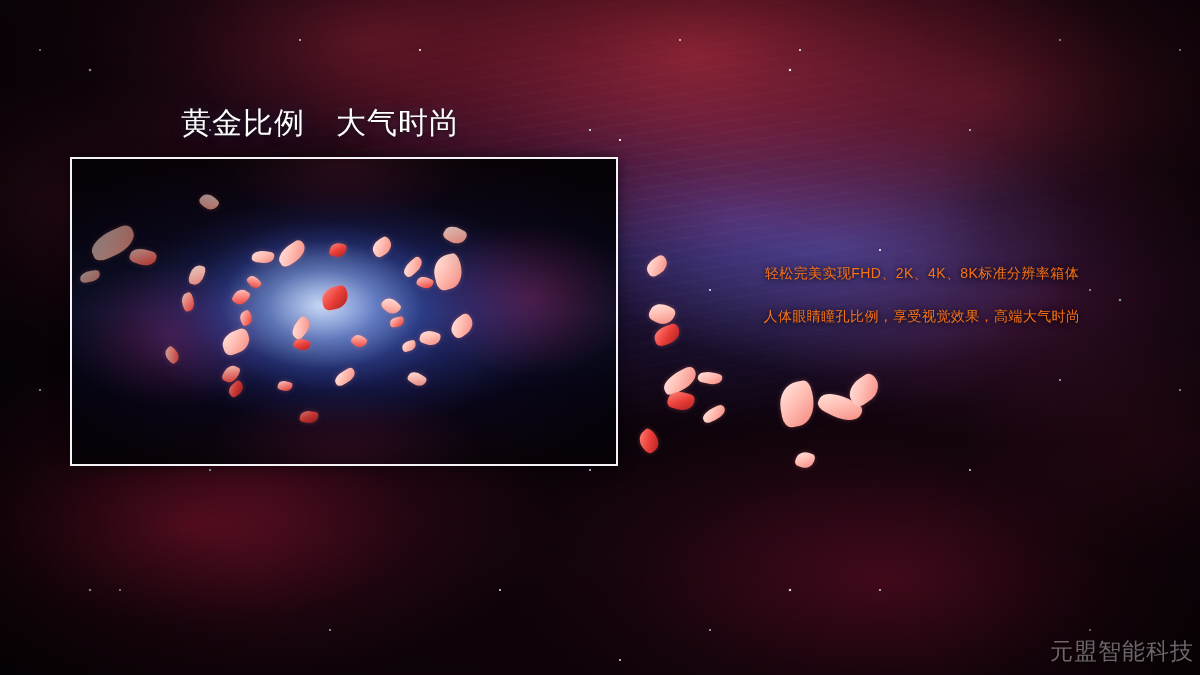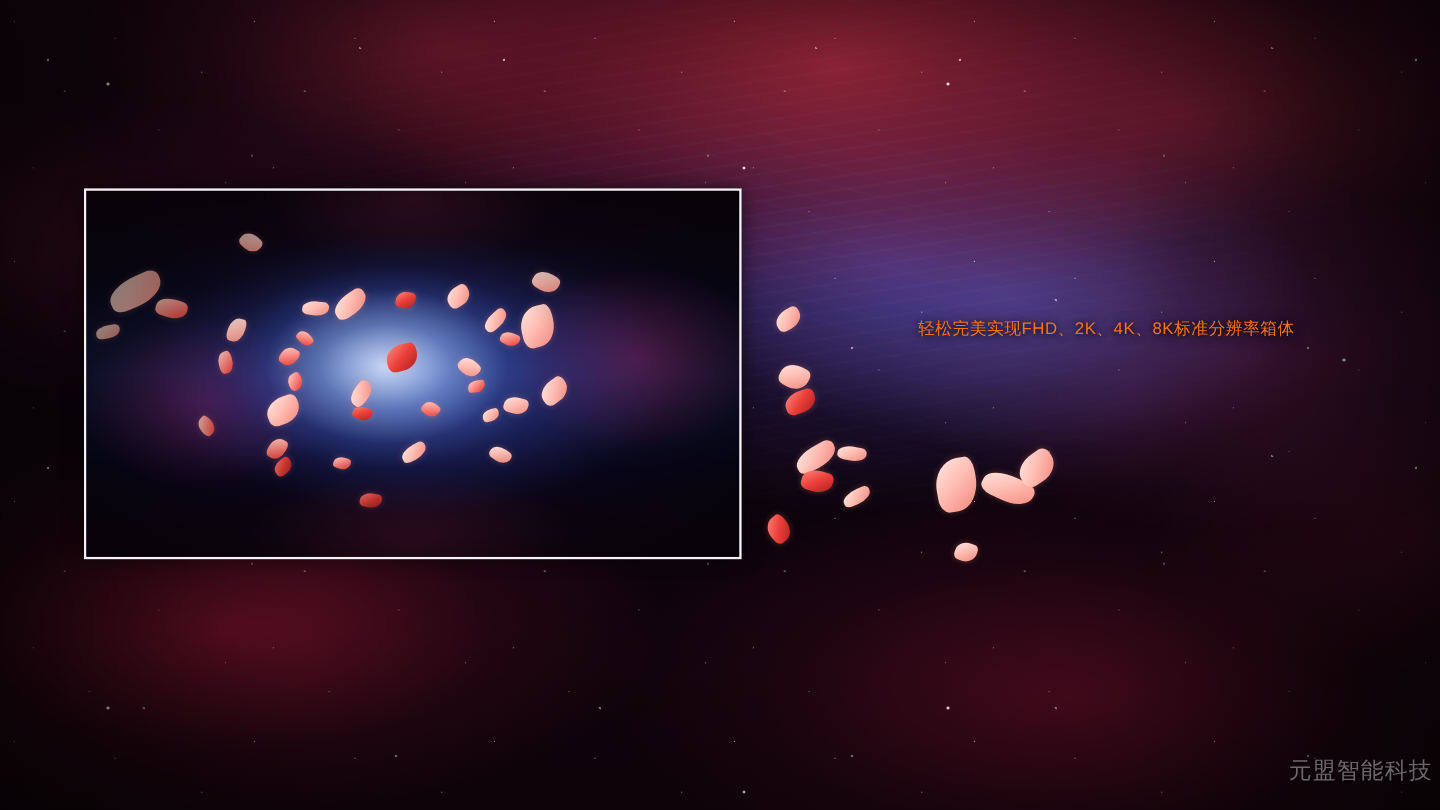--- a/index.html
+++ b/index.html
@@ -142,41 +142,42 @@
     line-height:43px;
     letter-spacing:.4px;
     white-space:nowrap;
     text-shadow:0 1px 5px rgba(0,0,0,.80), 0 0 12px rgba(0,0,0,.45);
     text-align:center;
   }
 
   
   #watermark {
     position:absolute;
-    right:6px; bottom:20px;
-    font-size:19px;
+    right:6px; bottom:8px;
+    font-size:23px;
     letter-spacing:1px;
     color:rgba(200,196,200,0.52);
     text-shadow:0 1px 2px rgba(0,0,0,.6);
   }
 </style>
 </head>
 <body>
 
 <div id="slide">
 
   <div class="bg-layer bg-base"></div>
   <div class="bg-layer bg-wisp"></div>
   <div class="bg-layer">
     <div class="stars-s"></div>
     <div class="stars-m"></div>
     <div class="stars-l"></div>
   </div>
   <div class="bg-layer bg-dark-vignette"></div>
 
+  <div id="title">黄金比例　大气时尚</div>
 
   <div id="picture-frame">
     <div id="picture-inner">
       <div class="pic-neb"></div>
 
       <div>
         <div class="petal pale" style="left:18px;  top:72px;  width:46px; height:24px; transform:rotate(-24deg);"></div>
         <div class="petal" style="left:58px;  top:90px;  width:26px; height:16px; transform:rotate(18deg);"></div>
         <div class="petal pale" style="left:8px;   top:112px; width:20px; height:11px; transform:rotate(-8deg);"></div>
         <div class="petal pale" style="left:128px; top:36px;  width:18px; height:14px; transform:rotate(42deg);"></div>
@@ -226,17 +227,18 @@
     <div class="petal pale" style="left:702px; top:408px; width:24px; height:12px; transform:rotate(-24deg);"></div>
     <div class="petal pale" style="left:780px; top:382px; width:34px; height:44px; transform:rotate(-10deg);"></div>
     <div class="petal pale" style="left:818px; top:396px; width:44px; height:22px; transform:rotate(26deg);"></div>
     <div class="petal pale" style="left:848px; top:378px; width:32px; height:24px; transform:rotate(-34deg);"></div>
     <div class="petal pale" style="left:796px; top:452px; width:18px; height:16px; transform:rotate(20deg);"></div>
     <div class="petal deep" style="left:640px; top:430px; width:18px; height:22px; transform:rotate(-40deg);"></div>
   </div>
 
   <div id="body-text">
     <div class="body-line">轻松完美实现FHD、2K、4K、8K标准分辨率箱体</div>
+    <div class="body-line">人体眼睛瞳孔比例，享受视觉效果，高端大气时尚</div>
   </div>
 
   <div id="watermark">元盟智能科技</div>
 
 </div>
 
 </body></html>

